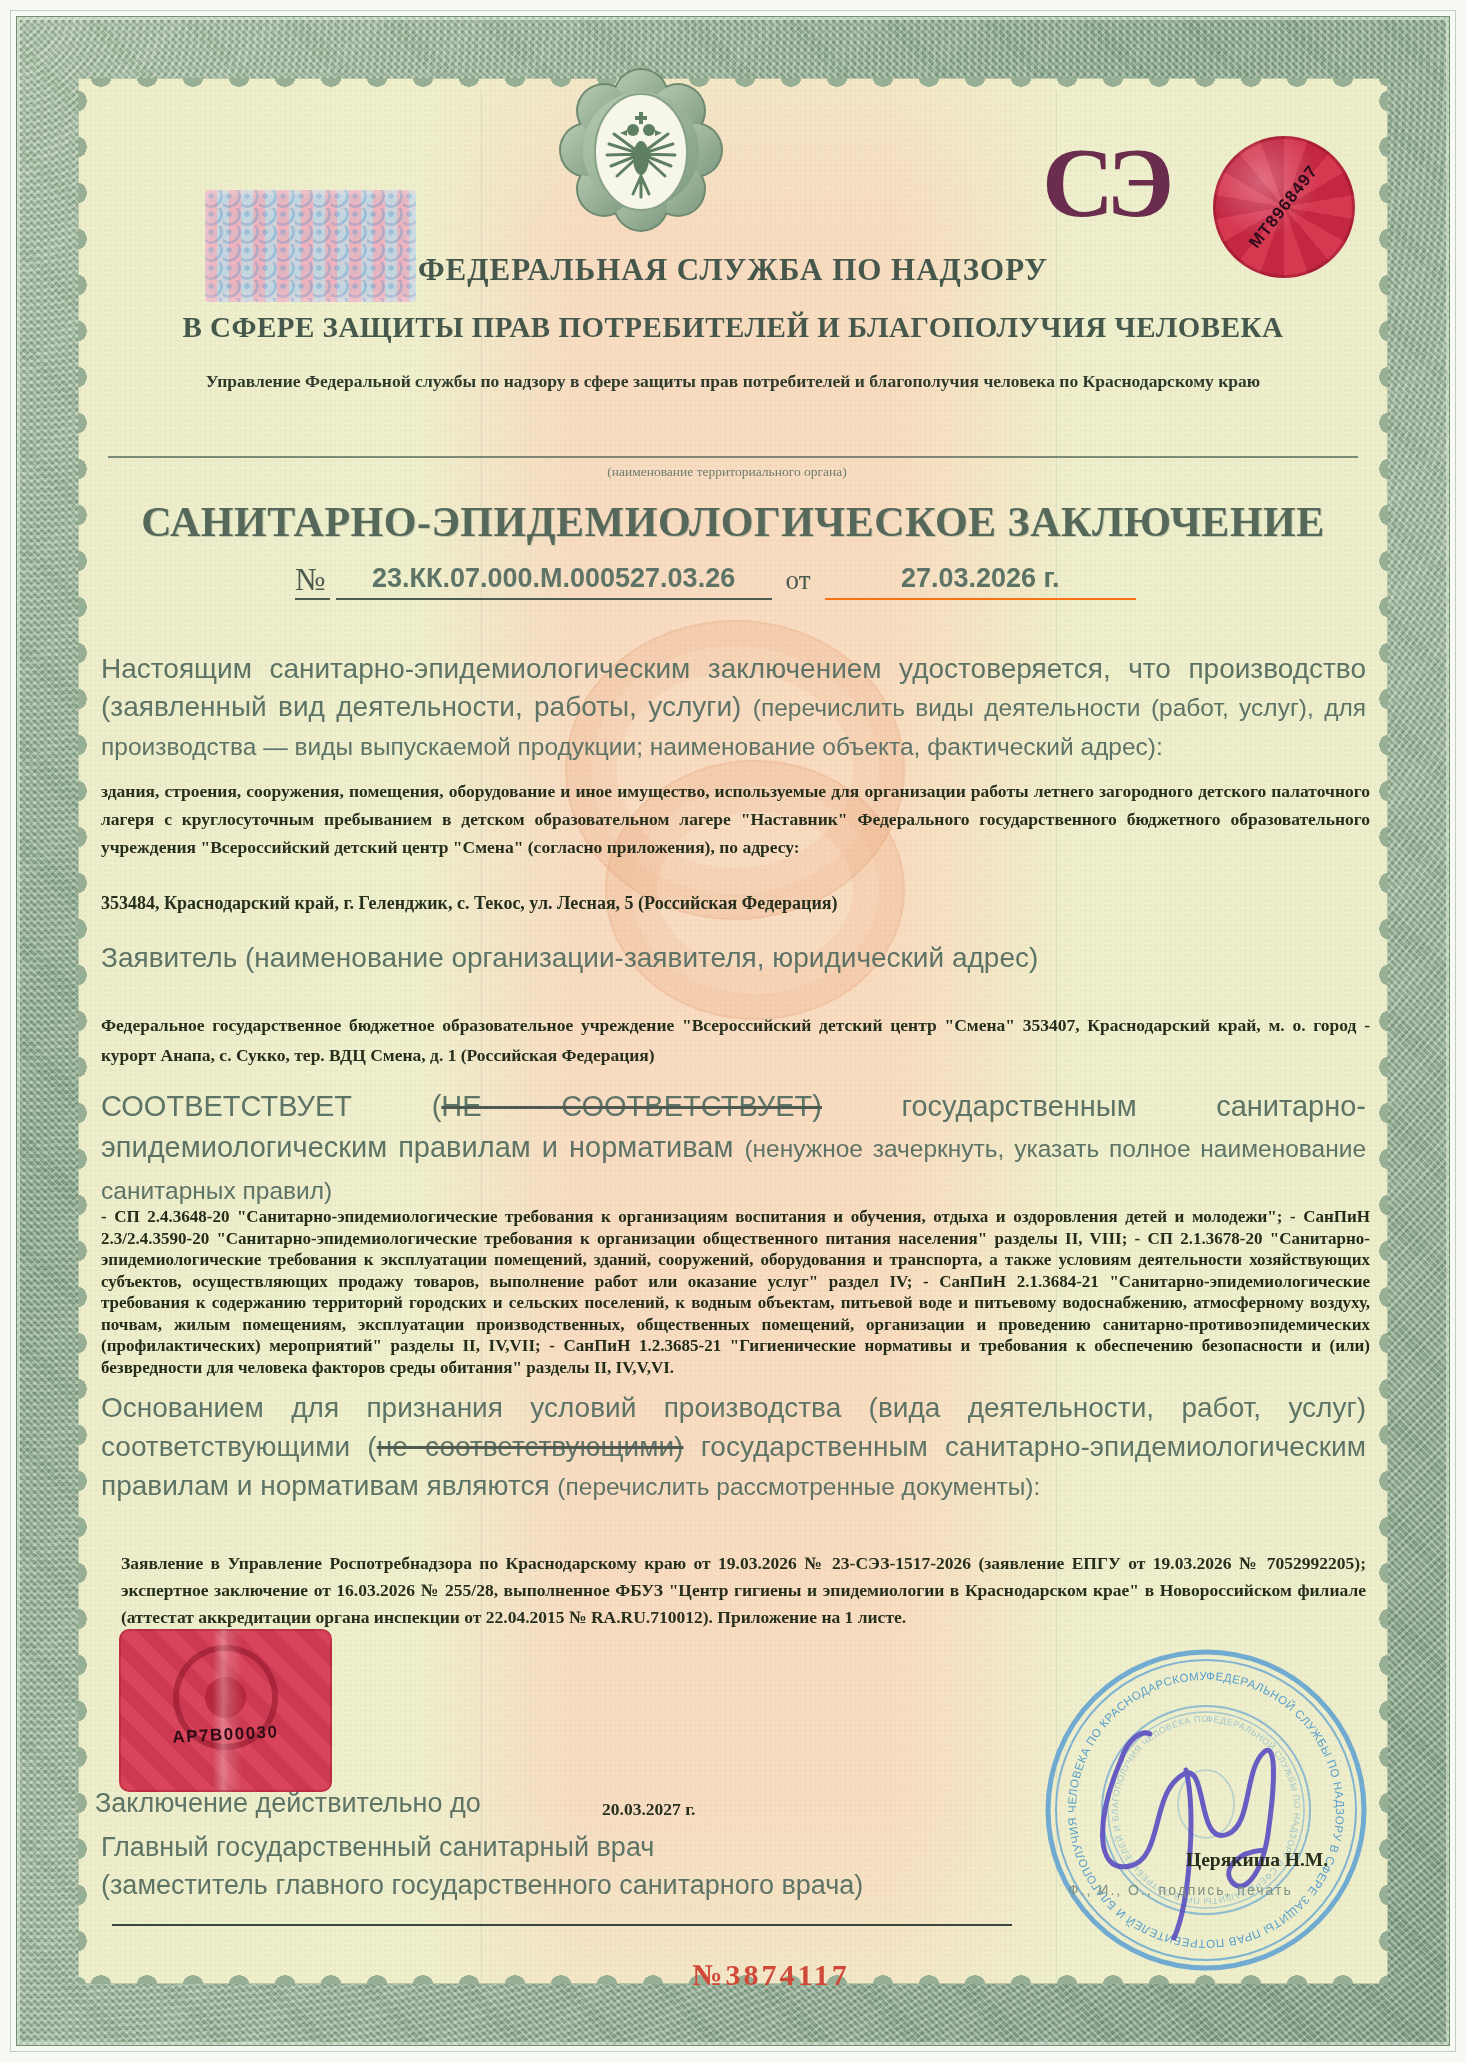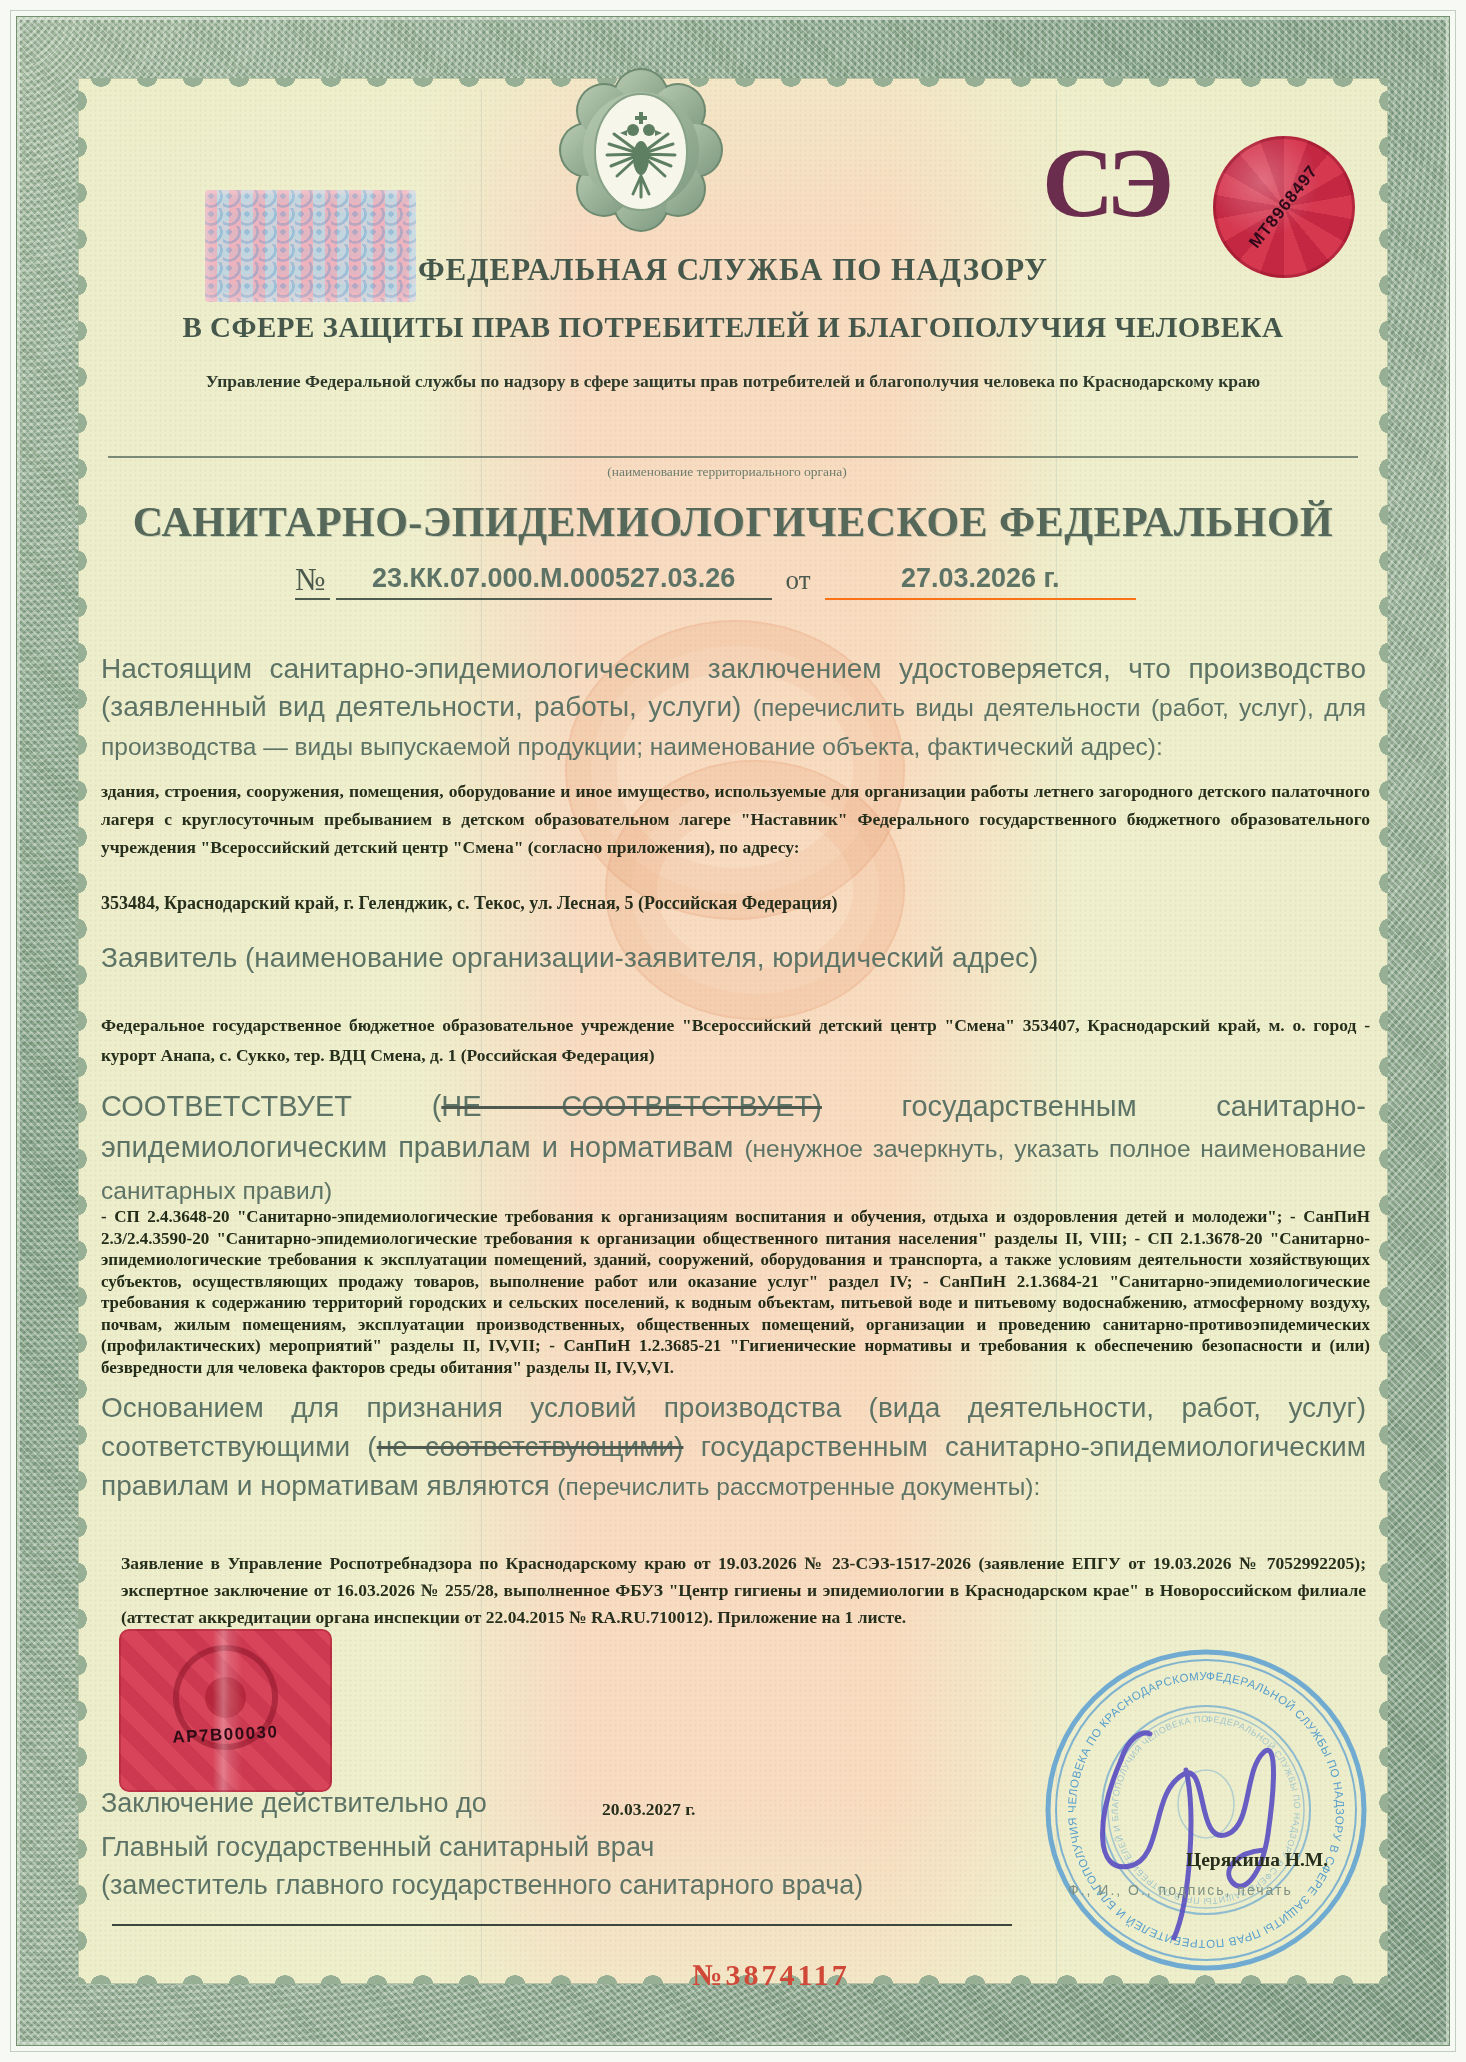--- a/index.html
+++ b/index.html
@@ -62,21 +62,21 @@
   .obj-text{left:101px;right:96px;top:777px;font-size:17.5px;line-height:28px;}
   .addr{left:101px;top:893px;font-size:18px;}
   .applicant-label{left:101px;top:942px;font-size:28px;}
   .applicant-text{left:101px;right:96px;top:1010px;font-size:17.5px;line-height:30px;}
   .p-conf{left:101px;right:100px;top:1086px;font-size:29px;line-height:41px;}
   .struck{text-decoration:line-through;text-decoration-thickness:3px;text-decoration-color:#4e5a50;}
   .struck-thin{text-decoration:line-through;text-decoration-thickness:2.5px;text-decoration-color:#4e5a50;}
   .regs{left:101px;right:96px;top:1206px;font-size:17px;line-height:21.5px;color:#232c19;}
   .p-basis{left:101px;right:100px;top:1388px;font-size:28px;line-height:39px;}
   .docs{left:111px;right:100px;top:1550px;font-size:17.5px;line-height:27px;margin-left:10px;}
-  .valid-label{left:101px;top:1788px;font-size:27px;}
+  .valid-label{left:95px;top:1788px;font-size:27px;}
   .valid-date{left:602px;top:1799px;font-size:17.5px;}
   .chief1{left:101px;top:1832px;font-size:27px;}
   .chief2{left:101px;top:1870px;font-size:27px;}
   .sign-line{left:112px;width:900px;top:1924px;height:2px;background:#3c463c;}
   .signer-name{left:1186px;top:1849px;font-size:19.5px;z-index:8;}
   .sig-caption{left:1068px;top:1882px;font-size:14px;color:#7e9082;letter-spacing:2px;z-index:8;}
   .form-number{left:50%;top:1958px;transform:translateX(-50%);margin-left:38px;
     font-family:"Liberation Serif",serif;font-weight:bold;font-size:30px;letter-spacing:3px;color:#cf4838;}
   
   .emblem{left:556px;top:56px;width:170px;height:188px;}
@@ -176,21 +176,21 @@
   <div class="abs holo-round">
     <span class="code">МТ8968497</span>
   </div>
 
   <div class="abs serif center hline1">ФЕДЕРАЛЬНАЯ СЛУЖБА ПО НАДЗОРУ</div>
   <div class="abs serif center hline2">В СФЕРЕ ЗАЩИТЫ ПРАВ ПОТРЕБИТЕЛЕЙ И БЛАГОПОЛУЧИЯ  ЧЕЛОВЕКА</div>
   <div class="abs dark-serif center org-line">Управление Федеральной службы по надзору в сфере защиты прав потребителей и благополучия человека по Краснодарскому краю</div>
   <div class="abs rule"></div>
   <div class="abs serif center rule-caption">(наименование территориального органа)</div>
 
-  <div class="abs serif center doc-title">САНИТАРНО-ЭПИДЕМИОЛОГИЧЕСКОЕ ФЕДЕРАЛЬНОЙ</div>
+  <div class="abs serif center doc-title">САНИТАРНО-ЭПИДЕМИОЛОГИЧЕСКОЕ ЗАКЛЮЧЕНИЕ</div>
 
   <div class="abs number-row">
     <span class="serif no-sign">№</span>
     <span class="sans num-cell">23.КК.07.000.М.000527.03.26</span>
     <span class="serif ot-cell">от</span>
     <span class="sans date-cell">27.03.2026 г.</span>
   </div>
 
   <div class="abs sans justify p-certify">
     <span>Настоящим санитарно-эпидемиологическим заключением удостоверяется, что производство (заявленный вид деятельности, работы, услуги) </span><span class="note">(перечислить виды деятельности (работ, услуг), для производства — виды выпускаемой продукции; наименование объекта, фактический адрес):</span>

